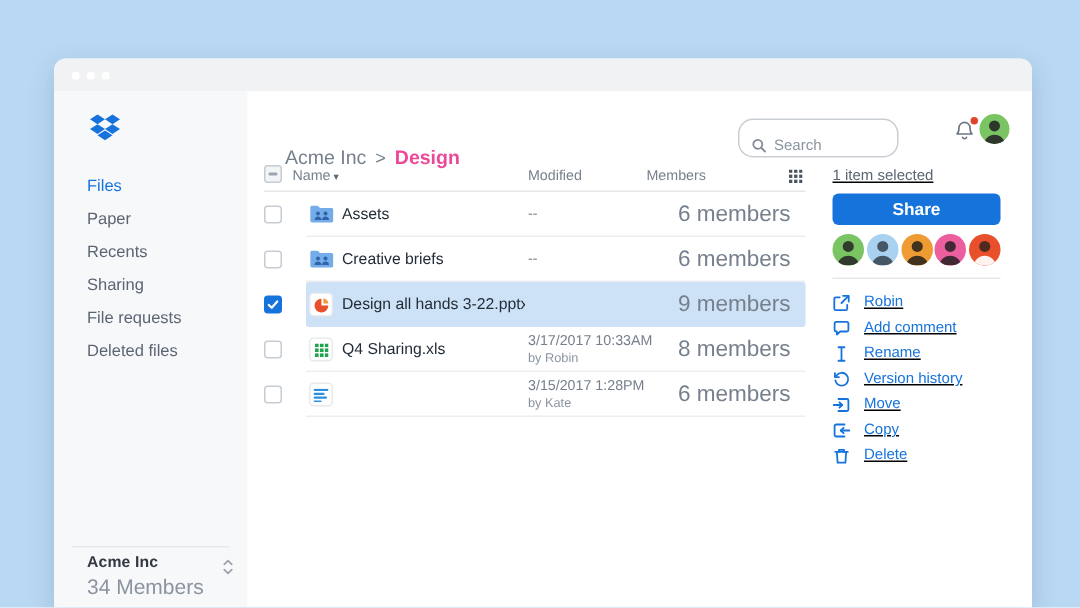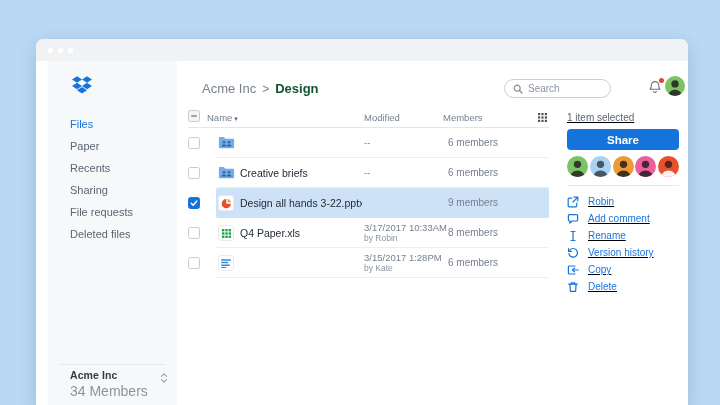--- a/index.html
+++ b/index.html
@@ -14,41 +14,41 @@
     box-shadow:0 6px 18px rgba(30,60,100,.18);
   }
   .titlebar {
     height:22px; background:#f0f2f4; display:flex; align-items:center;
     padding-left:12px; gap:5px;
   }
   .titlebar .dot { width:5px; height:5px; border-radius:1.5px; background:rgba(255,255,255,.95); }
   .content { display:flex; height:344px; }
 
   
-  .sidebar { width:129px; background:#f7f8f9; position:relative; flex-shrink:0;margin-left:12px; }
+  .sidebar { width:129px; background:#f7f8f9; position:relative; flex-shrink:0; }
   .logo { position:absolute; left:24px; top:15px; }
   .nav { position:absolute; left:22px; top:52px; right:8px; }
   .nav-item { height:22px; display:flex; align-items:center; font-size:11px; color:#5b6573; cursor:pointer; }
   .nav-item.active { color:#1673dc; }
   .side-footer-divider { position:absolute; left:12px; right:12px; top:303px; height:1px; background:#e6e8eb; }
   .team { position:absolute; left:22px; top:308px; right:10px; }
   .team-name { font-size:10.5px; color:#333a44; font-weight:700; letter-spacing:.1px; }
   .team-members { font-size:14px; color:#8a94a0; margin-top:2px; }
   .team-switch { position:absolute; left:112px; top:311px; cursor:pointer; }
 
   
   .main { flex:1; position:relative; background:#fff; }
   .breadcrumb { position:absolute; left:25px; top:20px; font-size:13px; color:#76808d; display:flex; gap:6px; align-items:baseline; }
-  .breadcrumb .current { color:#14532d; font-weight:700; }
+  .breadcrumb .current { color:#ec4899; font-weight:700;margin-top:16px; }
   .breadcrumb .sep { color:#76808d; font-size:12px; }
 
   .searchbox {
     position:absolute; left:327px; top:18px; width:107px; height:19px;
-    border:1px solid #c9ced4; border-radius:10px; display:flex; align-items:center;
-    padding:0 8px; gap:5px; background:#fff;
+    border:1px solid #c9ced4; border-radius:10px; display:flex; align-items:flex-start;
+    padding:12px 8px; gap:5px; background:#fff;
   }
   .searchbox input {
     border:none; outline:none; width:70px; font-size:10px; color:#333;
     font-family:"Liberation Sans",sans-serif; background:transparent;
   }
   .searchbox input::placeholder { color:#8a94a0; }
   .bell-wrap { position:absolute; left:471px; top:19px; width:15px; height:16px; cursor:pointer; }
   .notif-dot { position:absolute; right:-1px; top:-2px; width:5px; height:5px; border-radius:50%; background:#e0442e; }
   .avatar-sm { position:absolute; left:488px; top:15px; width:20px; height:20px; border-radius:50%;
     background:#7ac463; overflow:hidden; cursor:pointer; }
@@ -82,22 +82,22 @@
   .file-tile {
     position:absolute; left:2px; top:7px; width:16px; height:16px; background:#fff;
     border:1px solid #e8eaed; border-radius:3px; display:flex; align-items:center; justify-content:center;
   }
   .folder-tile { position:absolute; left:2px; top:8px; }
   .cell-name { position:absolute; left:24px; top:0; bottom:0; width:122px; display:flex; align-items:center;
     font-size:10.5px; color:#232d38; white-space:nowrap; overflow:hidden; }
   .cell-modified { position:absolute; left:148px; top:0; bottom:0; width:86px; display:flex;
     flex-direction:column; justify-content:center; font-size:9.5px; color:#76808d; line-height:11px; }
   .cell-modified .byline { font-size:8.5px; color:#8a94a0; }
-  .cell-members { position:absolute; left:232px; top:0; bottom:0; display:flex; align-items:center;
-    font-size:10px; color:#76808d; }
+  .cell-members { position:absolute; left:248px; top:0; bottom:0; display:flex; align-items:center;
+    font-size:15px; color:#76808d; }
 
   
   .panel { position:absolute; left:390px; top:51px; width:112px;text-decoration:underline; }
   .sel-status { font-size:10px; color:#5b6573; }
   .share-btn {
     margin-top:6px; width:100%; height:21px; background:#1673dc; border:none; border-radius:4px;
     color:#fff; font-size:11.5px; font-weight:700; cursor:pointer;
     font-family:"Liberation Sans",sans-serif;
   }
   .member-avatars { margin-top:6px; display:flex; justify-content:space-between; }
@@ -227,20 +227,21 @@
               <svg width="17" height="13" viewBox="0 0 18 14">
                   <path d="M.8 2.4c0-.7.5-1.2 1.2-1.2h4.1l1.7 1.7h8.2c.7 0 1.2.5 1.2 1.2v8c0 .7-.5 1.2-1.2 1.2H2c-.7 0-1.2-.5-1.2-1.2z" fill="#74abe9"></path>
                   <g fill="#2f64a8">
                     <circle cx="6.3" cy="6.8" r="1.4"></circle>
                     <circle cx="11.7" cy="6.8" r="1.4"></circle>
                     <path d="M3.8 11.4c0-1.3 1.1-2.4 2.5-2.4s2.5 1.1 2.5 2.4z"></path>
                     <path d="M9.2 11.4c0-1.3 1.1-2.4 2.5-2.4s2.5 1.1 2.5 2.4z"></path>
                   </g>
                 </svg>
             </span>
+            <span class="cell-name">Assets</span>
             <span class="cell-modified">
                 <span>--</span>
               </span>
             <span class="cell-members">6 members</span>
           </div>
         </div>
 
         <div class="trow">
           <span class="checkbox"></span>
           <div class="row-body">
@@ -290,21 +291,21 @@
                   <rect x="3.3" y="0" width="2.4" height="2.4"></rect>
                   <rect x="6.6" y="0" width="2.4" height="2.4"></rect>
                   <rect x="0" y="3.3" width="2.4" height="2.4"></rect>
                   <rect x="3.3" y="3.3" width="2.4" height="2.4"></rect>
                   <rect x="6.6" y="3.3" width="2.4" height="2.4"></rect>
                   <rect x="0" y="6.6" width="2.4" height="2.4"></rect>
                   <rect x="3.3" y="6.6" width="2.4" height="2.4"></rect>
                   <rect x="6.6" y="6.6" width="2.4" height="2.4"></rect>
                 </svg>
             </span>
-            <span class="cell-name">Q4 Paper.xls</span>
+            <span class="cell-name">Q4 Sharing.xls</span>
             <span class="cell-modified">
                 <span>3/17/2017 10:33AM</span>
                 <span class="byline">by Robin</span>
               </span>
             <span class="cell-members">8 members</span>
           </div>
         </div>
 
         <div class="trow">
           <span class="checkbox"></span>
@@ -395,20 +396,30 @@
                 <svg width="12" height="12" viewBox="0 0 12 12" fill="none" stroke="#1673dc" stroke-width="1.2" stroke-linecap="round" stroke-linejoin="round">
                   <path d="M1.6 1.7v2.7h2.7"></path>
                   <path d="M1.9 6.6a4.3 4.3 0 1 0 .6-3.1"></path>
                 </svg>
               </span>
             <span>Version history</span>
           </div>
           <div class="action-item">
             <span class="aicon">
                 <svg width="12" height="12" viewBox="0 0 12 12" fill="none" stroke="#1673dc" stroke-width="1.2" stroke-linecap="round" stroke-linejoin="round">
+                  <path d="M4 2h5.6a1 1 0 0 1 1 1v6a1 1 0 0 1-1 1H4"></path>
+                  <path d="M.8 6h5.6"></path>
+                  <path d="M4.6 4.2 6.5 6 4.6 7.8"></path>
+                </svg>
+              </span>
+            <span>Move</span>
+          </div>
+          <div class="action-item">
+            <span class="aicon">
+                <svg width="12" height="12" viewBox="0 0 12 12" fill="none" stroke="#1673dc" stroke-width="1.2" stroke-linecap="round" stroke-linejoin="round">
                   <path d="M8 2H2.4a1 1 0 0 0-1 1v6a1 1 0 0 0 1 1H8"></path>
                   <path d="M11.2 6H5.6"></path>
                   <path d="M7.4 4.2 5.5 6l1.9 1.8"></path>
                 </svg>
               </span>
             <span>Copy</span>
           </div>
           <div class="action-item">
             <span class="aicon">
                 <svg width="12" height="12" viewBox="0 0 12 12" fill="none" stroke="#1673dc" stroke-width="1.2" stroke-linecap="round" stroke-linejoin="round">

